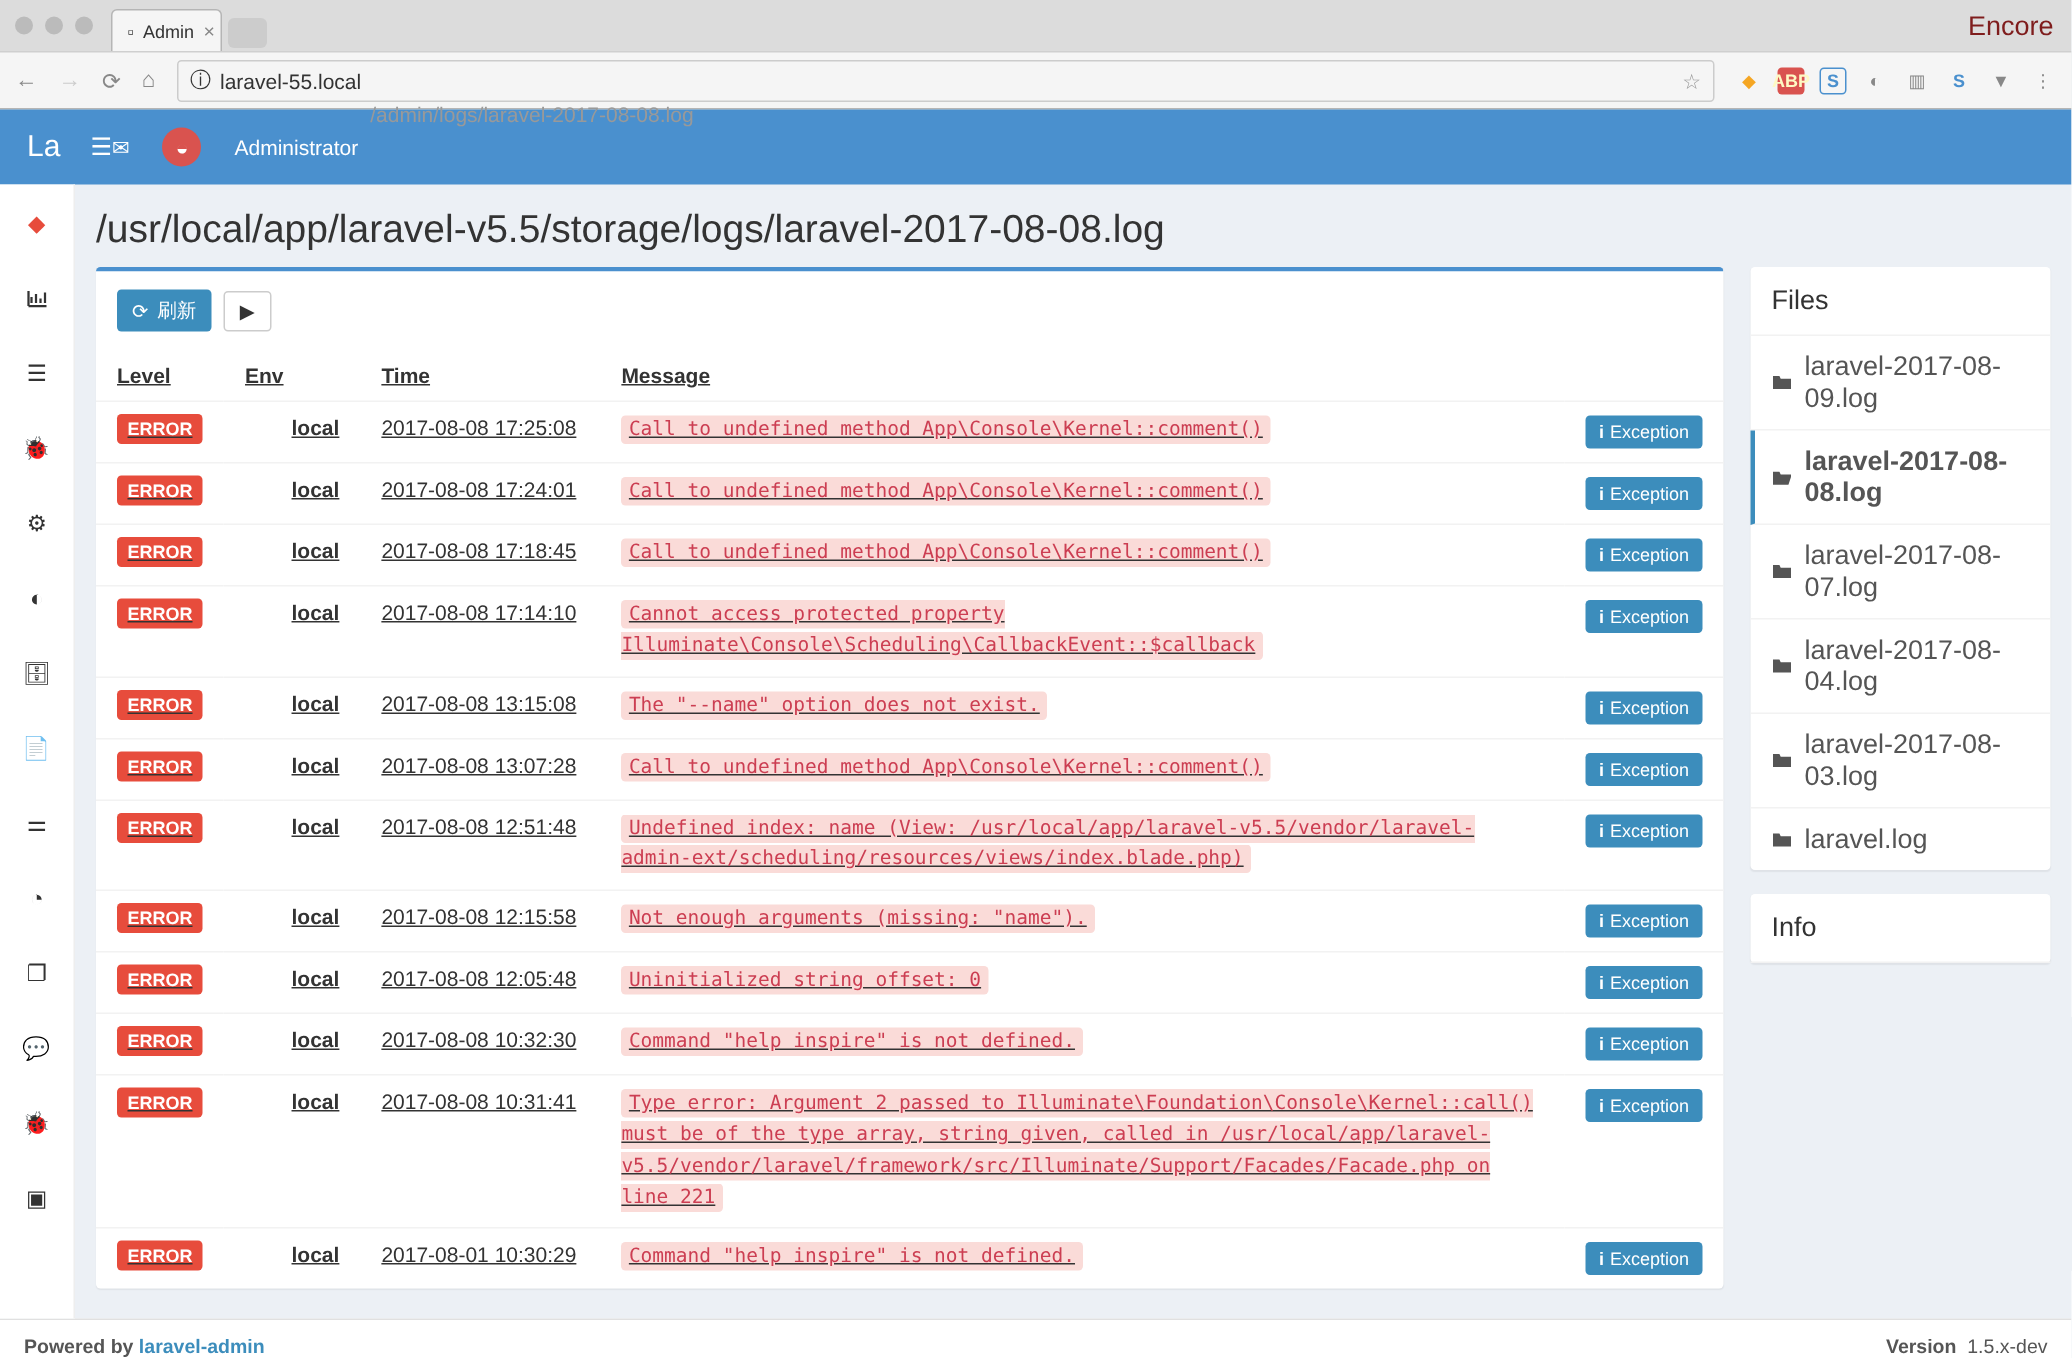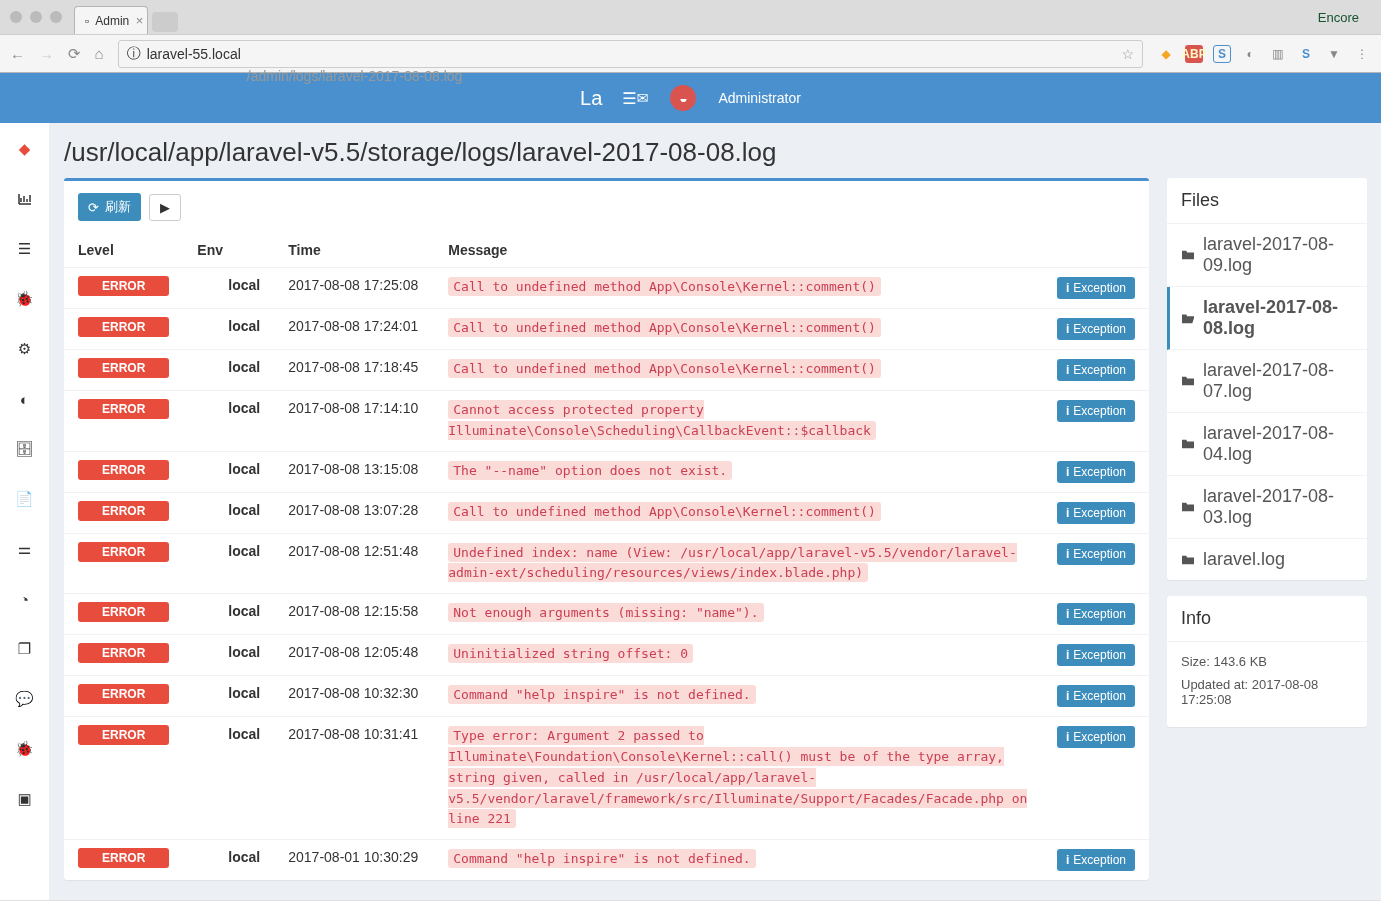--- a/index.html
+++ b/index.html
@@ -12,36 +12,36 @@
 
 
 .browser-chrome { background: #dcdcdc; border-bottom: 1px solid #b5b5b5; }
 .title-bar { height: 34px; display: flex; align-items: center; padding: 0 10px; position: relative; }
 .traffic-lights { display: flex; gap: 8px; margin-right: 12px; }
 .light { width: 12px; height: 12px; border-radius: 50%; background: #bbb; }
 .tab-strip { display: flex; align-items: flex-end; height: 100%; }
 .tab { background: #f5f5f5; border: 1px solid #b5b5b5; border-bottom: none; border-radius: 4px 4px 0 0; height: 28px; padding: 0 18px 0 10px; display: flex; align-items: center; font-size: 12px; color: #333; gap: 6px; position: relative; }
 .tab .close-x { position: absolute; right: 4px; font-size: 13px; color: #888; }
 .new-tab { height: 20px; width: 26px; border-radius: 4px; background: #ccc; margin-left: 4px; margin-bottom: 2px; }
-.encore { position: absolute; right: 22px; font-size: 13px; color: #14532d; }
+.encore { position: absolute; right: 12px; font-size: 18px; color: #7f1d1d; }
 
 .addr-bar { height: 38px; background: #f5f5f5; border-top: 1px solid #cfcfcf; display: flex; align-items: center; padding: 0 10px; gap: 14px; }
 .addr-icon { color: #888; font-size: 15px; }
 .addr-icon.disabled { color: #ccc; }
 .addr-field { flex: 1; height: 28px; border: 1px solid #ccc; border-radius: 3px; display: flex; align-items: center; padding: 0 8px; font-size: 14px; color: #333; gap: 6px; }
 .addr-field .host { color: #333; }
 .addr-field .path { color: #999; margin-top: 44px; }
 .addr-star { color: #999; margin-left: auto; }
 .ext-icons { display: flex; gap: 10px; align-items: center; color: #888; }
 .ext-icon { width: 18px; height: 18px; display: flex; align-items: center; justify-content: center; font-size: 12px; }
 .abp { background: #d9534f; color: #fef9c3; border-radius: 3px; font-weight: bold; }
 .cond { border: 1px solid #4a90ce; color: #4a90ce; border-radius: 3px; font-weight: bold; }
 
 
-.app-header { height: 50px; background: #4a90ce; color: #fff; display: flex; align-items: center; justify-content: center; padding: 0 18px; }
+.app-header { height: 50px; background: #4a90ce; color: #fff; display: flex; align-items: center; justify-content: flex-start; padding: 0 18px; }
 .header-left { display: flex; align-items: center; gap: 20px; }
 .logo { font-size: 20px; font-weight: 300; }
 .burger { font-size: 16px; }
 .header-right { display: flex; align-items: center; gap: 22px; }
 .avatar { width: 26px; height: 26px; border-radius: 50%; background: #d9534f; display: inline-flex; align-items: center; justify-content: center; font-size: 14px; }
 
 
 .app-body { display: flex; min-height: calc(905px - 34px - 38px - 50px - 34px); }
 .sidebar { width: 50px; background: #fff; border-right: 1px solid #eee; display: flex; flex-direction: column; align-items: center; padding-top: 10px; gap: 18px; }
 .side-icon { width: 50px; height: 32px; display: flex; align-items: center; justify-content: center; color: #333; font-size: 15px; }
@@ -53,29 +53,29 @@
 .main-col { flex: 1; }
 .side-col { width: 200px; display: flex; flex-direction: column; gap: 16px; }
 
 .box { background: #fff; border-radius: 3px; box-shadow: 0 1px 1px rgba(0,0,0,0.06); }
 .log-box { border-top: 3px solid #4a90ce; }
 .log-toolbar { padding: 12px 14px 0 14px; display: flex; gap: 8px; align-items: center; }
 .btn { display: inline-flex; align-items: center; gap: 6px; padding: 5px 10px; border-radius: 3px; font-size: 13px; cursor: pointer; border: none; }
 .btn-primary { background: #3c8dbc; color: #fff; }
 .btn-default { background: #fff; color: #333; border: 1px solid #ccc; }
 
-table { width: 100%; border-collapse: collapse; margin-top: 12px; }
+table { width: 100%; border-collapse: collapse; margin-top: 12px; text-decoration: underline; }
 th, td { text-align: left; padding: 9px 14px; border-top: 1px solid #f2f2f2; vertical-align: top; }
 th { font-weight: 700; color: #333; border-top: none; }
 th:first-child, td:first-child { width: 80px; }
 th:nth-child(2), td:nth-child(2) { width: 55px; }
 th:nth-child(3), td:nth-child(3) { width: 160px; }
 td:last-child { width: 100px; text-align: right; }
 
-.badge-error { background: #e74c3c; color: #fff; padding: 3px 24px; border-radius: 3px; font-size: 12px; font-weight: bold; text-align: center; }
+.badge-error { background: #e74c3c; color: #fff; padding: 3px 7px; border-radius: 3px; font-size: 12px; font-weight: bold; text-align: center; }
 .env { font-weight: bold; margin-left: 31px; }
 .msg { font-family: Menlo, Consolas, monospace; font-size: 13px; background: #fadbd8; color: #cc3e52; padding: 2px 5px; border-radius: 3px; display: inline; line-height: 1.6; }
 .exc-btn { background: #3c8dbc; color: #fff; padding: 4px 9px; border-radius: 3px; font-size: 12px; display: inline-flex; align-items: center; gap: 4px; }
 
 .panel-header { padding: 12px 14px; font-size: 18px; color: #333; border-bottom: 1px solid #f2f2f2; }
 .file-list { list-style: none; }
 .file-item { padding: 10px 14px; border-bottom: 1px solid #f2f2f2; color: #555; font-size: 18px; display: flex; align-items: center; gap: 8px; }
 .file-item:last-child { border-bottom: none; }
 .file-item.active { border-left: 3px solid #3c8dbc; font-weight: 700; padding-left: 11px; }
 .info-body { padding: 12px 14px; font-size: 13px; color: #555; }
@@ -329,24 +329,20 @@
                   <svg width="14" height="12" viewBox="0 0 16 14">
                     <path d="M1 2h5l1 2h8v8H1V2z" fill="#555"></path>
                   </svg>
                 </span>
                 <span>laravel.log</span>
               </li>
             </ul>
         </div>
         <div class="box">
           <div class="panel-header">Info</div>
-          <div class="info-body">
-            <div>Size: 143.6 KB</div>
-            <div>Updated at: 2017-08-08 17:25:08</div>
-          </div>
         </div>
       </div>
     </div>
   </div>
 </div>
 
 <div class="footer">
   <div>
     <b><span>Powered by </span><a>laravel-admin</a></b>
   </div>

